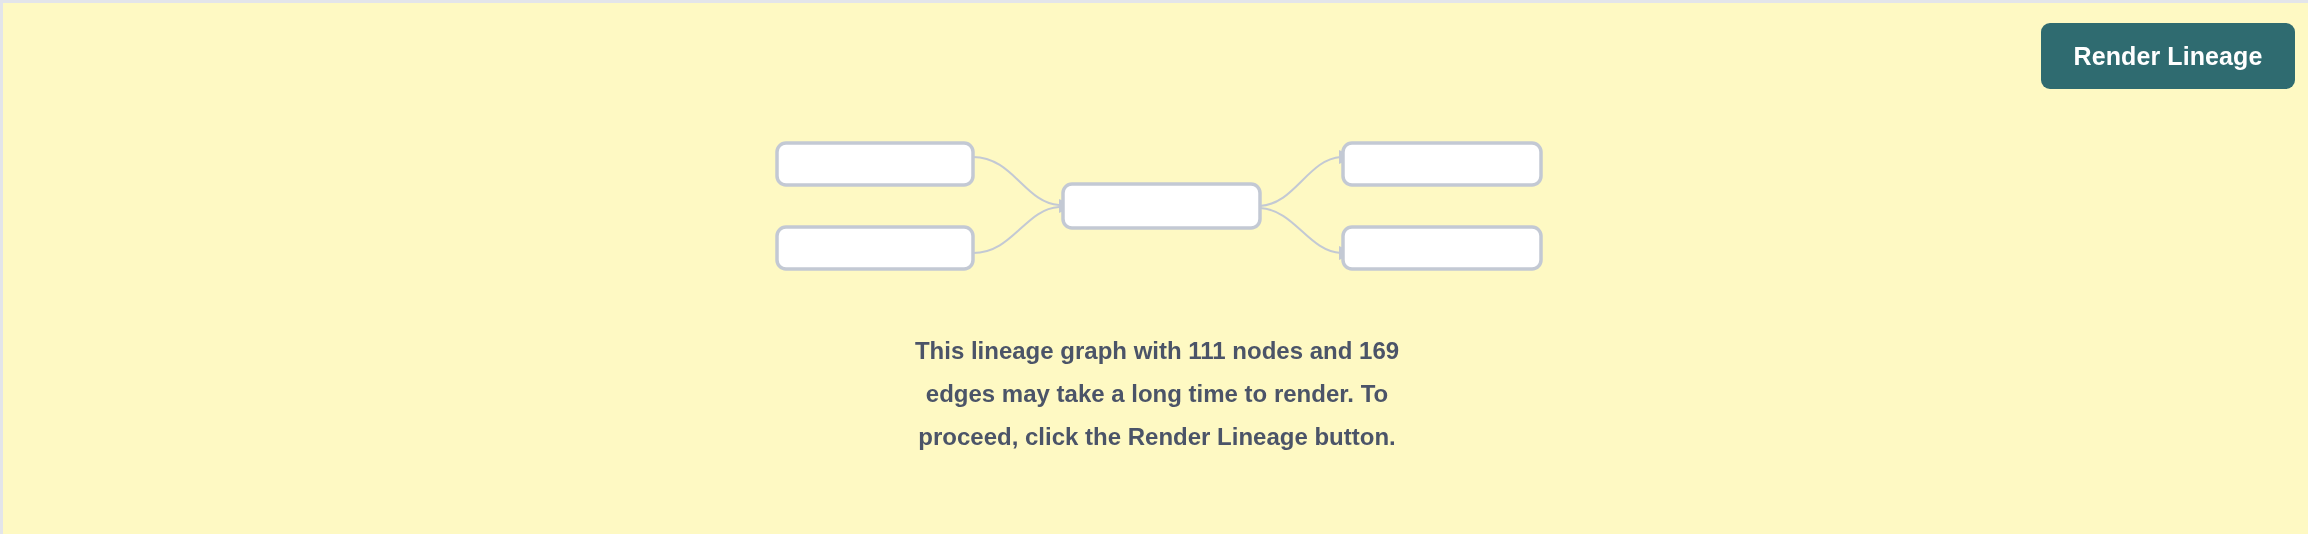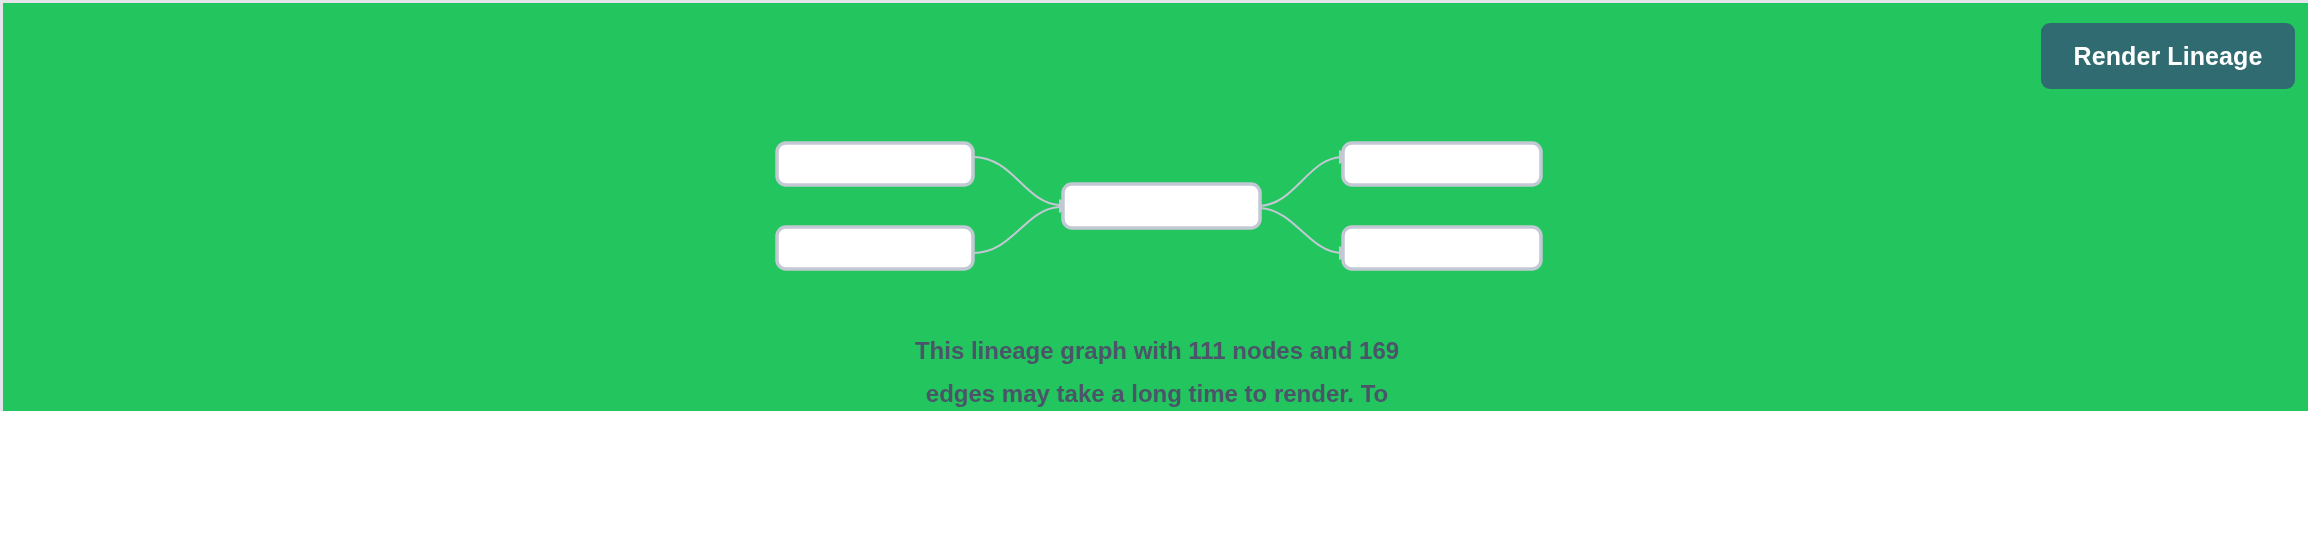--- a/index.html
+++ b/index.html
@@ -3,22 +3,22 @@
 <meta charset="utf-8">
 <style>
   html, body {
     margin: 0;
     padding: 0;
     background: #ffffff;
   }
   #app {
     position: relative;
     width: 2308px;
-    height: 411px;
-    background: #22c55e;
+    height: 534px;
+    background: #fef9c3;
     border-top: 3px solid #e3e5ea;
     border-left: 3px solid #e3e5ea;
     box-sizing: border-box;
     overflow: hidden;
     font-family: "Liberation Sans", sans-serif;
   }
   
   #render-lineage-button {
     position: absolute;
     left: 2038px;

